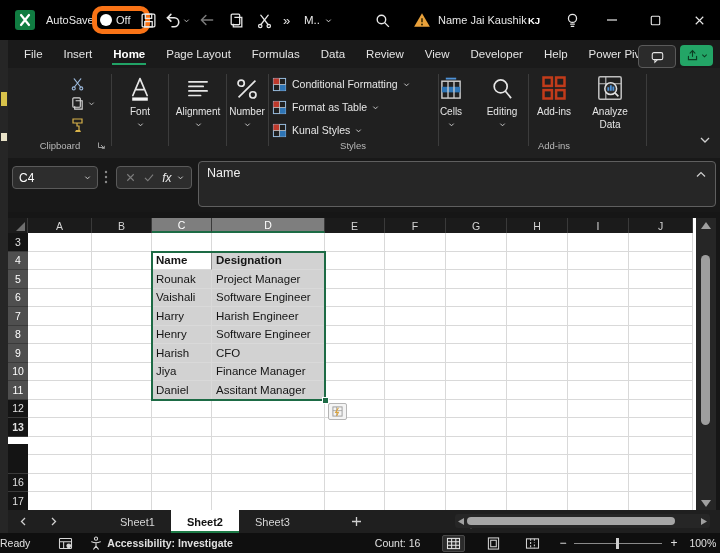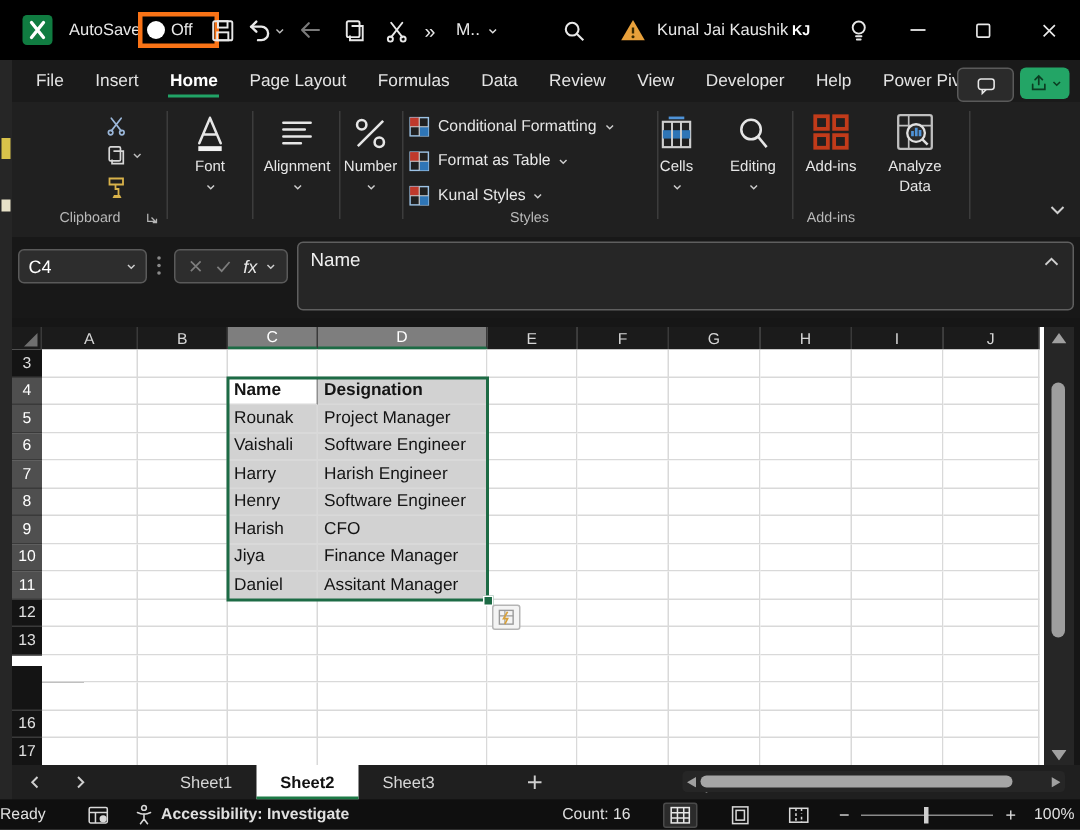--- a/index.html
+++ b/index.html
@@ -5,21 +5,21 @@
   html,body{margin:0;padding:0;background:#000;}
   #root{position:relative;width:720px;height:553px;background:#161616;overflow:hidden;
         font-family:"Liberation Sans",sans-serif;color:#e8e8e8;font-size:11px;}
   .abs{position:absolute;}
   .ic{display:inline-block;vertical-align:middle;}
   svg{display:block;}
   .chev{width:7px;height:7px;}
   
   #titlebar{left:0;top:0;width:720px;height:40px;background:#000;}
   .tb-item{position:absolute;top:0;height:40px;display:flex;align-items:center;}
-  #autosave-pill{border:3px solid #f97316;border-radius:0;height:18px;width:42px;display:flex;align-items:center;gap:4px;padding:0 3px;}
+  #autosave-pill{border:5px solid #f97316;border-radius:10px;height:18px;width:42px;display:flex;align-items:center;gap:4px;padding:0 3px;}
   #autosave-knob{width:12px;height:12px;border-radius:50%;background:#fff;}
   #avatar{width:24px;height:24px;border-radius:50%;display:flex;align-items:center;justify-content:center;
           font-size:9.5px;font-weight:bold;color:#fff;}
   
   #menubar{left:8px;top:40px;width:712px;height:28px;background:#1a1a1a;display:flex;align-items:center;gap:17px;padding-left:14px;box-sizing:border-box;}
   .menu-item{font-size:11.5px;color:#e4e4e4;white-space:nowrap;padding:4px 2px 5px 2px;position:relative;}
   .menu-item.active{color:#fff;font-weight:bold;}
   .menu-item.active::after{content:"";position:absolute;left:1px;right:1px;bottom:0;height:2px;background:#21a366;}
   #comment-btn{position:absolute;left:638px;top:45px;width:36px;height:21px;background:#2b2b2b;border:1px solid #5a5a5a;border-radius:4px;display:flex;align-items:center;justify-content:center;}
   #share-btn{position:absolute;left:680px;top:45px;width:33px;height:21px;background:#23a566;border-radius:4px;display:flex;align-items:center;justify-content:center;gap:2px;}
@@ -143,21 +143,21 @@
           <path d="M10 10 L14 14"></path>
         </svg>
     </div>
     <div class="tb-item" style="left:413px">
       <svg class="ic" width="18" height="18" viewBox="0 0 16 16">
           <path d="M8 2 L15 14 H1 Z" fill="#e9a13b"></path>
           <path d="M8 6.5 v3.5" stroke="#3a2a00" stroke-width="1.4"></path>
           <circle cx="8" cy="12" r="0.9" fill="#3a2a00"></circle>
         </svg>
     </div>
-    <div class="tb-item" style="left:438px;font-size:11px">Kunal Jai Kaushik</div>
+    <div class="tb-item" style="left:438px;font-size:11px">Name Jai Kaushik</div>
     <div class="tb-item" style="left:522px">
       <span id="avatar">KJ</span>
     </div>
     <div class="tb-item" style="left:564px">
       <svg class="ic" width="17" height="17" viewBox="0 0 16 16" stroke="#e8e8e8" fill="none" stroke-width="1.2" stroke-linecap="round">
           <circle cx="8" cy="6" r="3.8"></circle>
           <path d="M6.3 11.5 h3.4 M6.8 13.5 h2.4"></path>
         </svg>
     </div>
     <div class="tb-item" style="left:604px">
@@ -530,21 +530,21 @@
       <div class="cell" style="left: 20px; top: 181.5px; width: 64px; height: 18.5px;"></div>
       <div class="cell" style="left: 84px; top: 181.5px; width: 60px; height: 18.5px;"></div>
       <div class="cell" style="left: 144px; top: 181.5px; width: 60px; height: 18.5px;"></div>
       <div class="cell" style="left: 204px; top: 181.5px; width: 113px; height: 18.5px;"></div>
       <div class="cell" style="left: 317px; top: 181.5px; width: 60px; height: 18.5px;"></div>
       <div class="cell" style="left: 377px; top: 181.5px; width: 61px; height: 18.5px;"></div>
       <div class="cell" style="left: 438px; top: 181.5px; width: 61px; height: 18.5px;"></div>
       <div class="cell" style="left: 499px; top: 181.5px; width: 61px; height: 18.5px;"></div>
       <div class="cell" style="left: 560px; top: 181.5px; width: 61px; height: 18.5px;"></div>
       <div class="cell" style="left: 621px; top: 181.5px; width: 64px; height: 18.5px;"></div>
-      <div class="rowhdr" style="top: 200px; height: 18.5px;">13</div>
+      <div class="rowhdr" style="top: 200px; height: 18.5px; font-weight: bold;">13</div>
       <div class="cell" style="left: 20px; top: 200px; width: 64px; height: 18.5px;"></div>
       <div class="cell" style="left: 84px; top: 200px; width: 60px; height: 18.5px;"></div>
       <div class="cell" style="left: 144px; top: 200px; width: 60px; height: 18.5px;"></div>
       <div class="cell" style="left: 204px; top: 200px; width: 113px; height: 18.5px;"></div>
       <div class="cell" style="left: 317px; top: 200px; width: 60px; height: 18.5px;"></div>
       <div class="cell" style="left: 377px; top: 200px; width: 61px; height: 18.5px;"></div>
       <div class="cell" style="left: 438px; top: 200px; width: 61px; height: 18.5px;"></div>
       <div class="cell" style="left: 499px; top: 200px; width: 61px; height: 18.5px;"></div>
       <div class="cell" style="left: 560px; top: 200px; width: 61px; height: 18.5px;"></div>
       <div class="cell" style="left: 621px; top: 200px; width: 64px; height: 18.5px;"></div>

